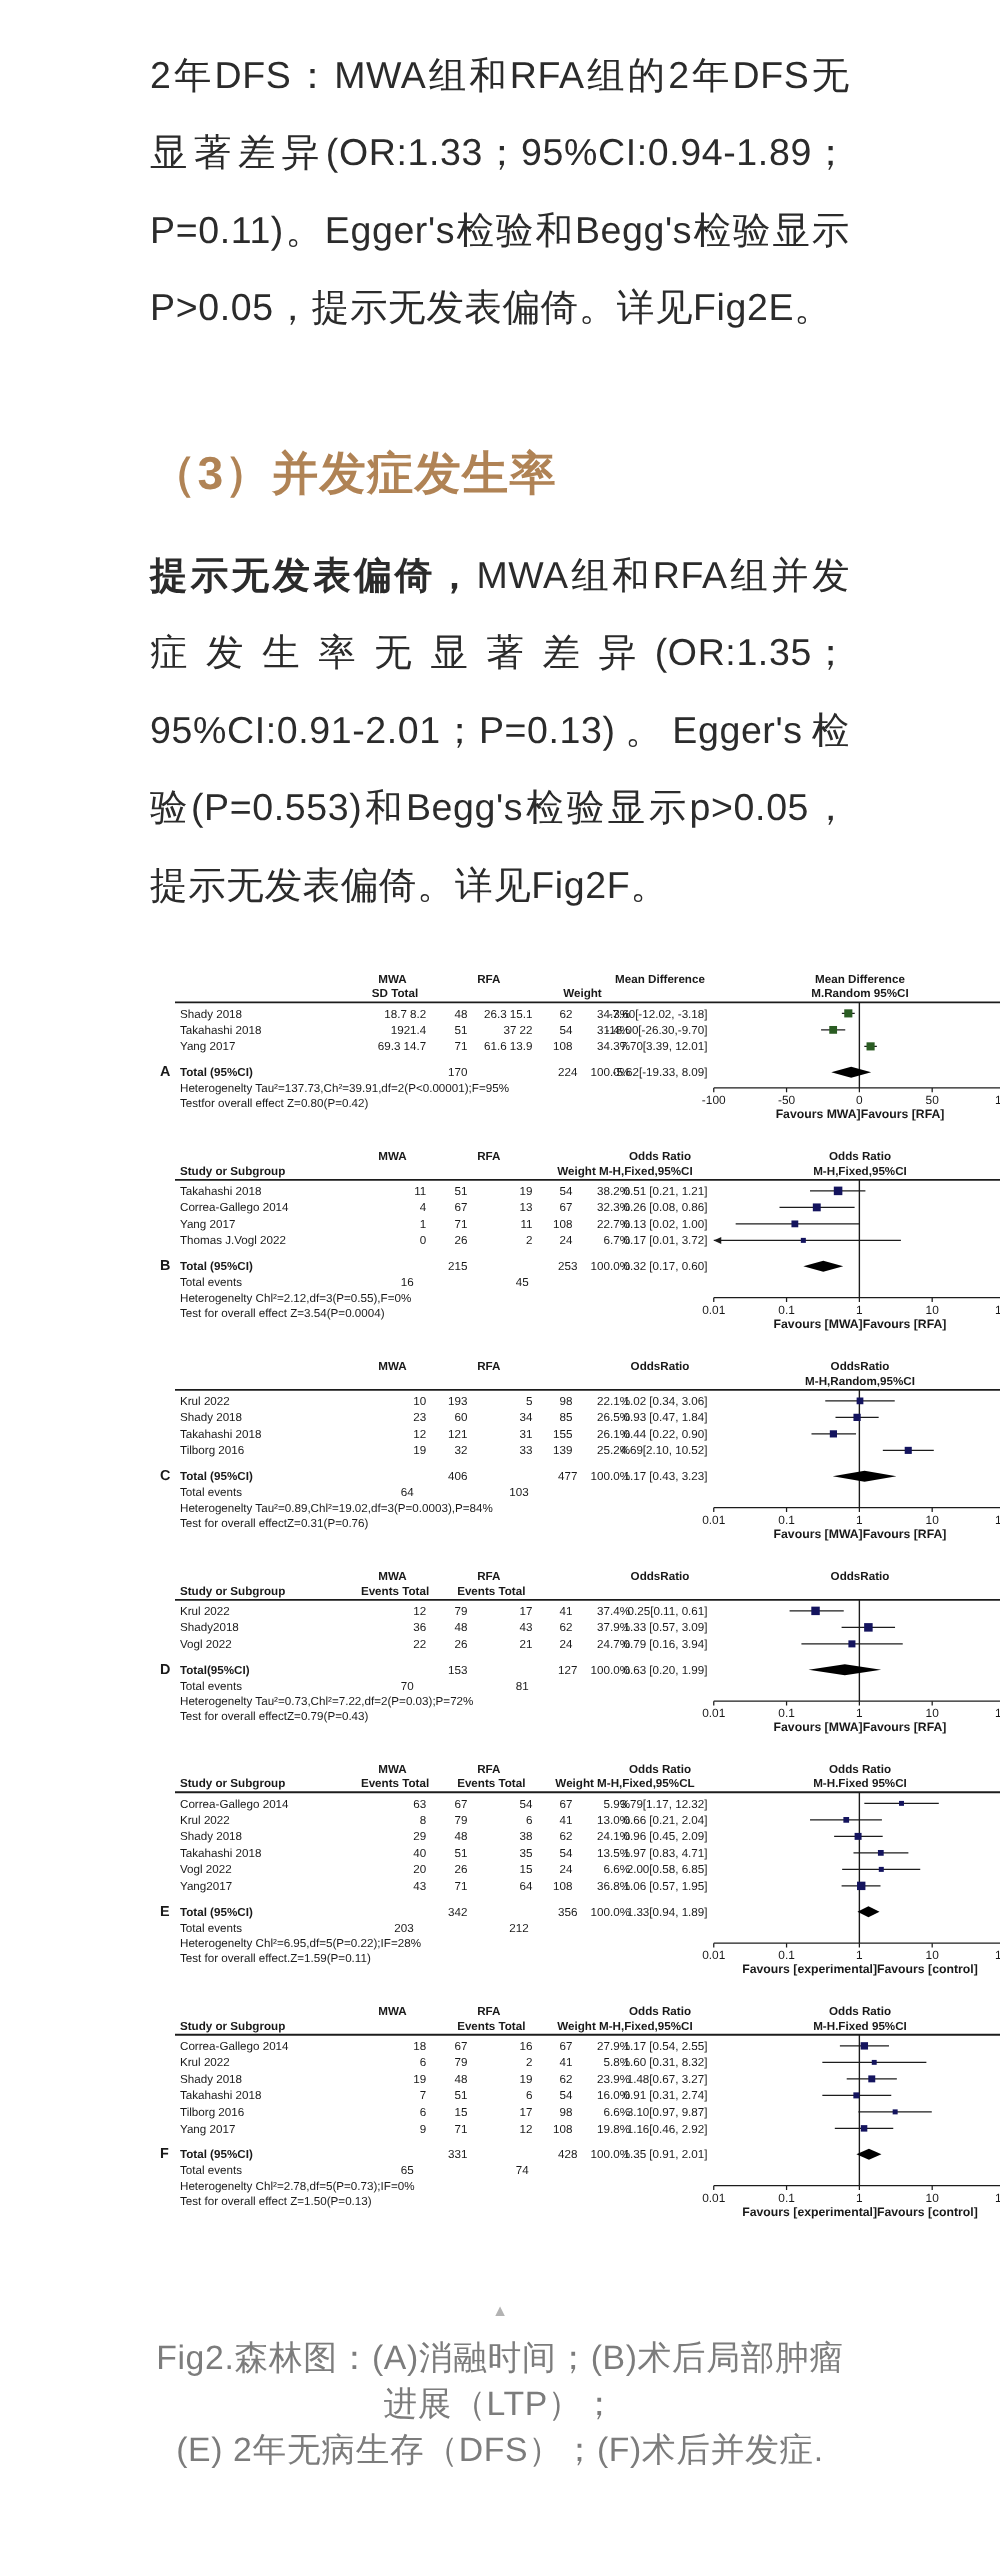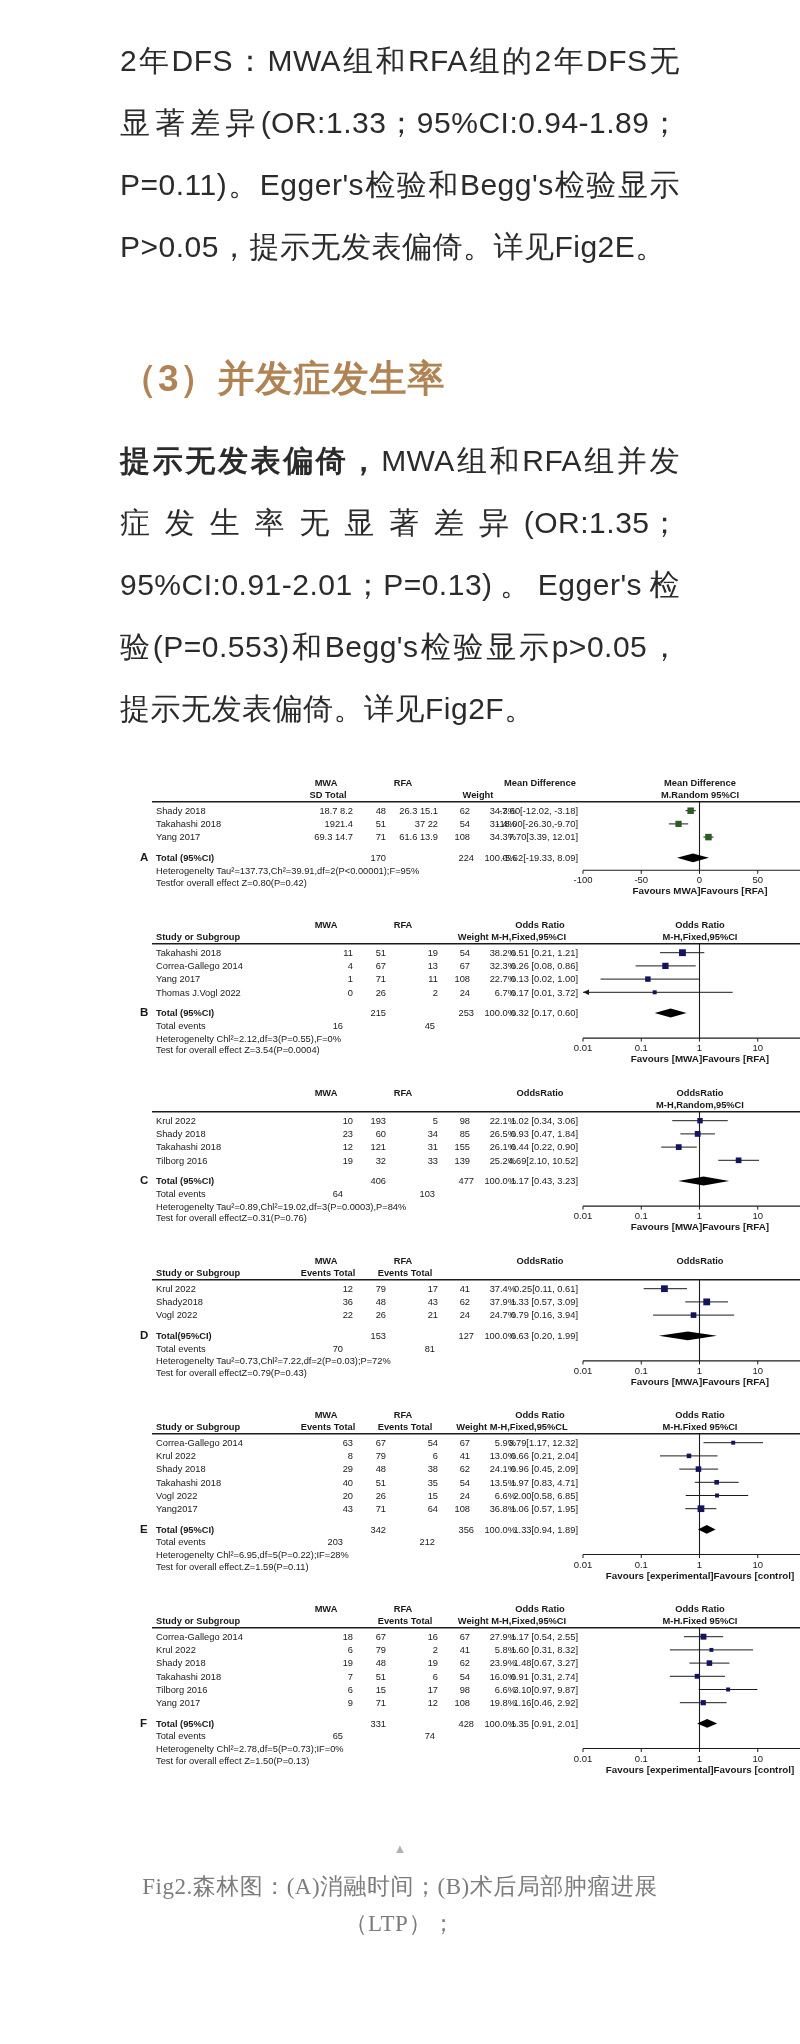--- a/index.html
+++ b/index.html
@@ -4,25 +4,25 @@
 <style>
   html,body{margin:0;padding:0;background:#ffffff;}
   body{font-family:"Liberation Sans","DejaVu Sans",sans-serif;color:#2a2a2a;}
   .page{width:652px;min-height:2044px;margin:0 auto;background:#fff;box-sizing:border-box;
         padding:30px 46px 40px;}
   .para{font-size:30px;line-height:62px;text-align:justify;letter-spacing:.5px;
         color:#2b2b2b;margin:0;}
   .para .lead{font-weight:700;}
   h3.sec{color:#b08355;font-size:37px;font-weight:700;margin:76px 0 26px;letter-spacing:1px;}
   figure.fig{margin:36px 0 0 6px;padding:0;}
-  .panel{margin:0 0 12px 12px;}
+  .panel{margin:0 0 12px 0;}
   .panel svg{display:block;}
   .caption-block{margin-top:58px;text-align:center;}
   .tri{color:#b3b3b3;font-size:13px;line-height:14px;margin-bottom:12px;}
-  .cap-line{color:#7c7c7c;font-size:23px;line-height:37px;letter-spacing:.5px;font-family:Liberation Serif, serif;}
+  .cap-line{color:#7c7c7c;font-size:27px;line-height:37px;letter-spacing:.5px;}
 </style>
 </head>
 <body>
 
 <div class="page">
 
   <p class="para">
     <span>2年DFS：MWA组和RFA组的2年DFS无显著差异(OR:1.33；95%CI:0.94-1.89；P=0.11)。Egger's检验和Begg's检验显示P&gt;0.05，提示无发表偏倚。详见Fig2E。</span>
   </p>
 
@@ -488,15 +488,16 @@
             <text x="562" y="170.49999999999997" font-size="9.8" fill="#191919" text-anchor="middle" font-weight="600">Favours [experimental]Favours [control]</text>
             <text x="2" y="124.69999999999999" font-size="11.5" fill="#191919" text-anchor="start" font-weight="600">F</text>
           </svg>
         </div>
       </div>
   </figure>
 
   <div class="caption-block">
     <div class="tri">▲</div>
     <div class="cap-line">Fig2.森林图：(A)消融时间；(B)术后局部肿瘤进展（LTP）；</div>
+    <div class="cap-line">(E) 2年无病生存（DFS）；(F)术后并发症.</div>
   </div>
 
 </div>
 
 </body></html>

